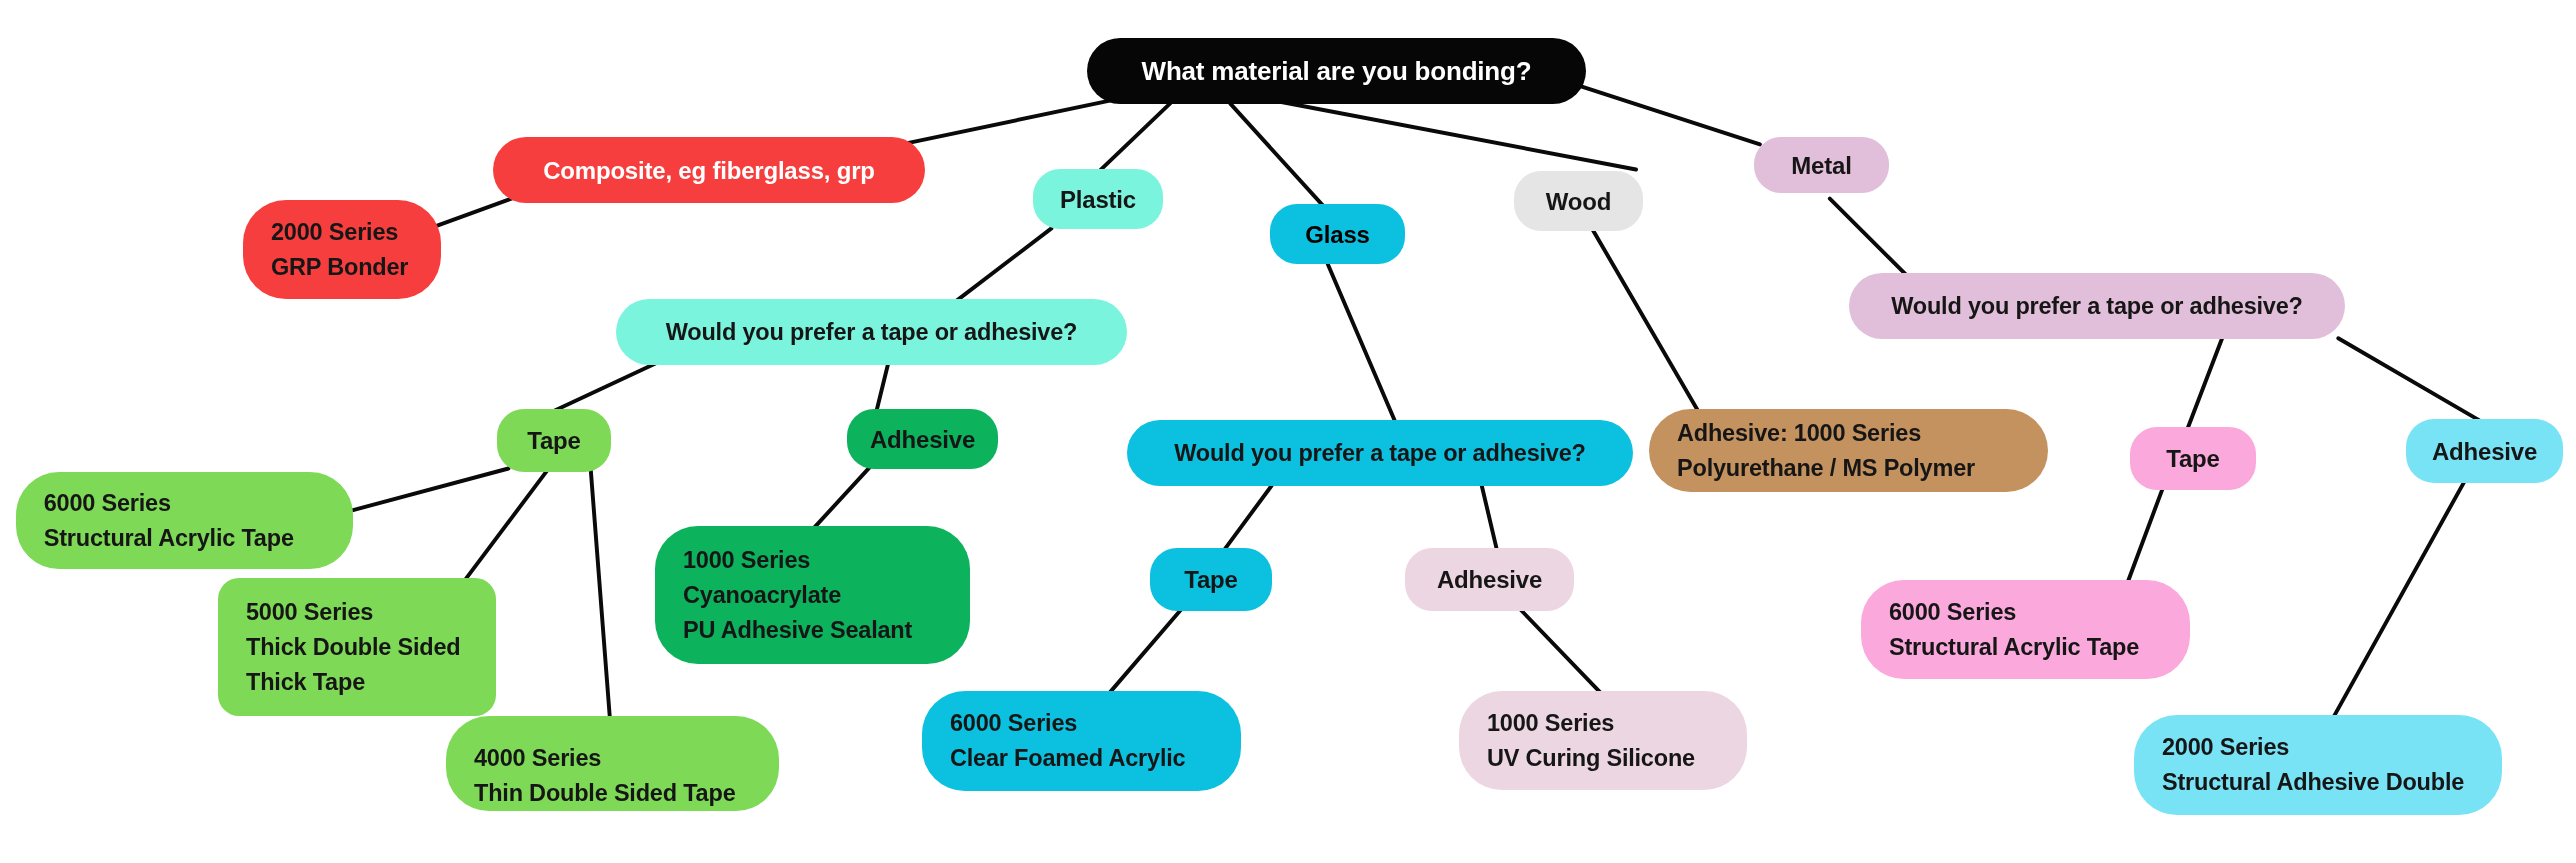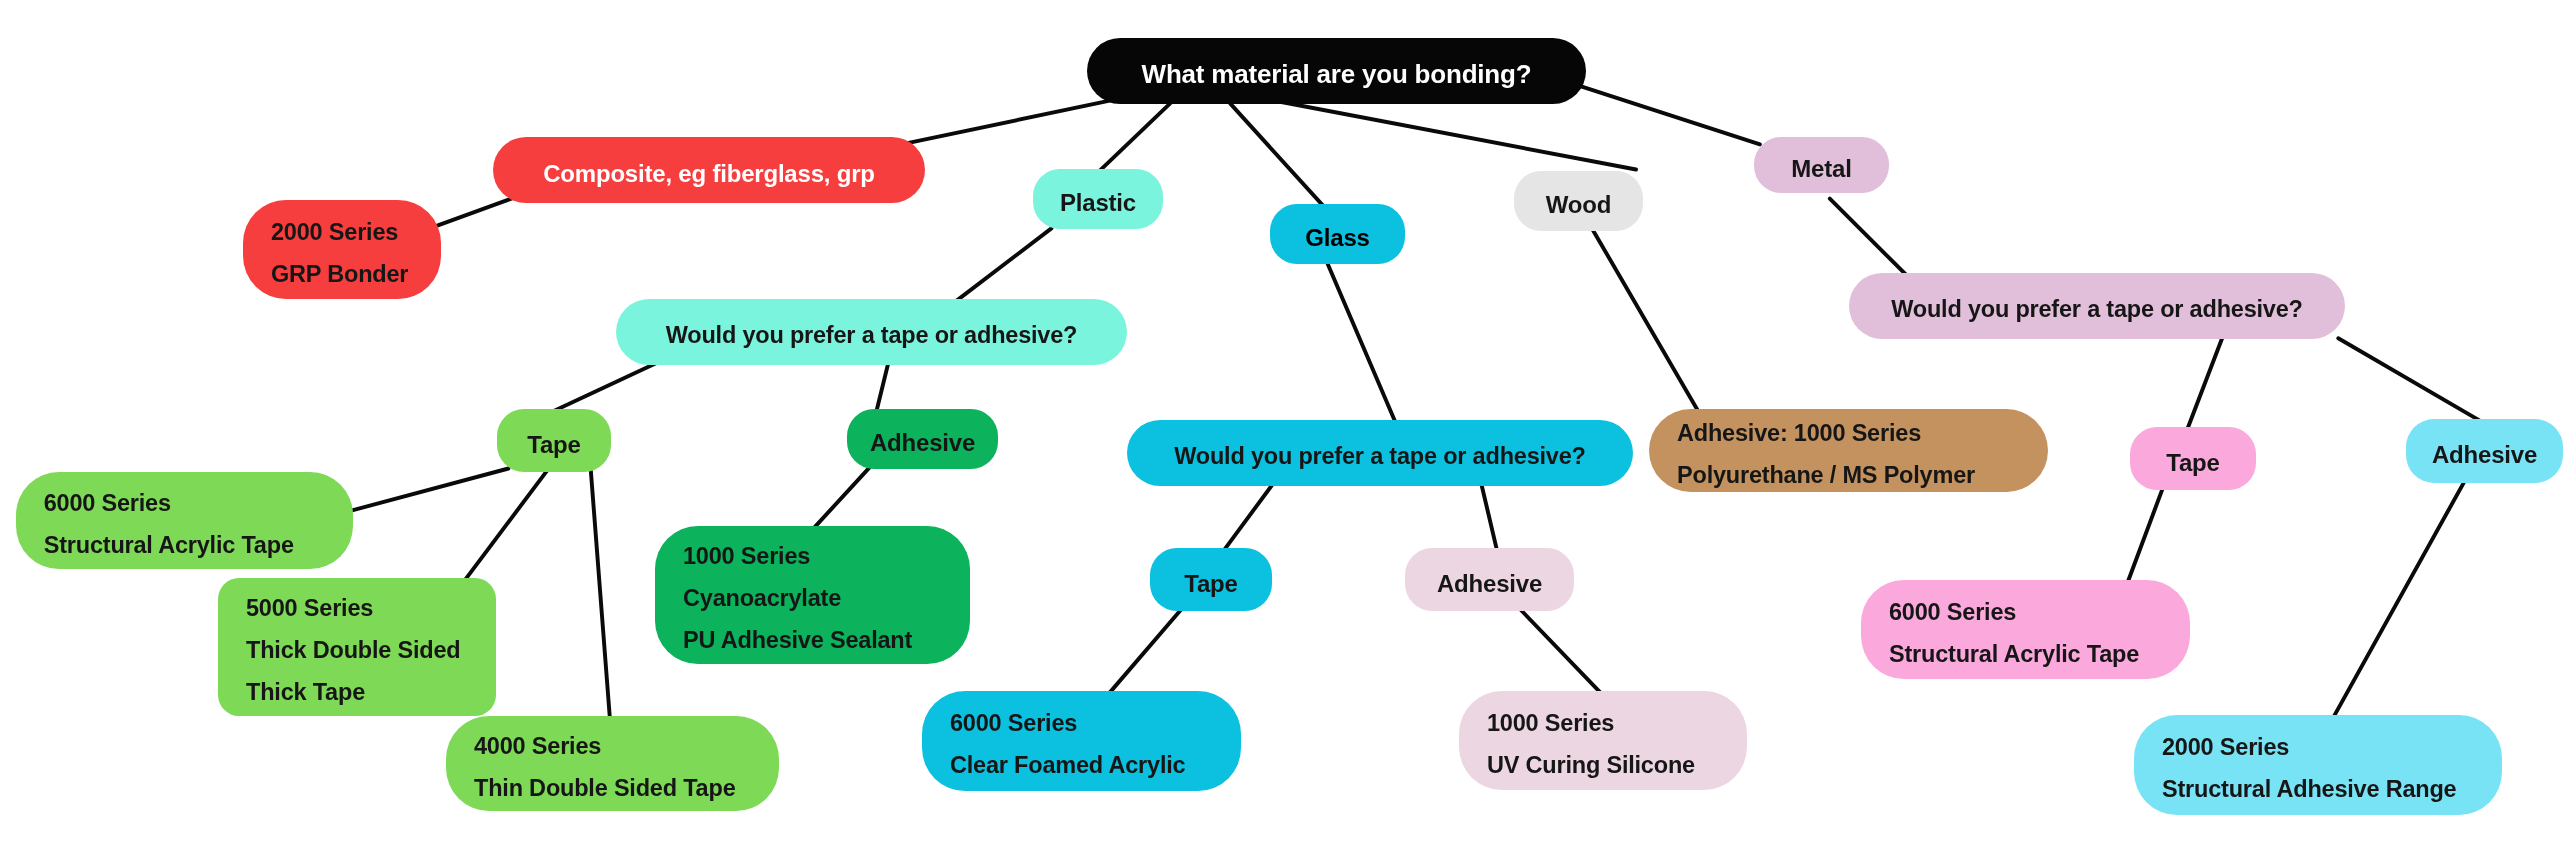--- a/index.html
+++ b/index.html
@@ -42,21 +42,20 @@
     text-align: center;
   }
   .node.left {
     align-items: flex-start;
     text-align: left;
     padding-left: 28px;
     padding-right: 9.4px;
   }
   .node-line {
     display: block;
-    margin-top: 7px;
   }
 </style>
 </head>
 <body>
 
 <div class="canvas">
   <svg class="edges" xmlns="http://www.w3.org/2000/svg" width="2576" height="864" viewBox="0 0 3283 1101">
       <line x1="1425" y1="126" x2="1158" y2="182" stroke="#0a0a0a" stroke-width="5" stroke-linecap="round"></line>
       <line x1="1492" y1="131" x2="1400" y2="219" stroke="#0a0a0a" stroke-width="5" stroke-linecap="round"></line>
       <line x1="1568" y1="132" x2="1687" y2="263" stroke="#0a0a0a" stroke-width="5" stroke-linecap="round"></line>
@@ -104,21 +103,21 @@
       </div>
       <div class="node left" style="left: 15.7px; top: 472px; width: 337px; height: 97px; background: rgb(126, 217, 87); color: rgb(22, 22, 22); border-radius: 43px; font-size: 23.5px;">
         <span class="node-line">6000 Series</span>
         <span class="node-line">Structural Acrylic Tape</span>
       </div>
       <div class="node left" style="left: 218px; top: 578px; width: 278px; height: 138px; background: rgb(126, 217, 87); color: rgb(22, 22, 22); border-radius: 21px; font-size: 23.5px;">
         <span class="node-line">5000 Series</span>
         <span class="node-line">Thick Double Sided</span>
         <span class="node-line">Thick Tape</span>
       </div>
-      <div class="node left" style="left: 446px; top: 716px; width: 333px; height: 95px; background: rgb(126, 217, 87); color: rgb(22, 22, 22); border-radius: 43px; font-size: 23.5px;">
+      <div class="node left" style="left: 446px; top: 716px; width: 333px; height: 95px; background: rgb(126, 217, 87); color: rgb(22, 22, 22); border-radius: 43px; font-size: 23.5px; justify-content: flex-end;">
         <span class="node-line">4000 Series</span>
         <span class="node-line">Thin Double Sided Tape</span>
       </div>
       <div class="node center" style="left: 847px; top: 409px; width: 151px; height: 60px; background: rgb(12, 178, 92); color: rgb(22, 22, 22); border-radius: 27px; font-size: 24px;">
         <span class="node-line">Adhesive</span>
       </div>
       <div class="node left" style="left: 655px; top: 526px; width: 315px; height: 138px; background: rgb(12, 178, 92); color: rgb(22, 22, 22); border-radius: 43px; font-size: 23.5px;">
         <span class="node-line">1000 Series</span>
         <span class="node-line">Cyanoacrylate</span>
         <span class="node-line">PU Adhesive Sealant</span>
@@ -161,17 +160,17 @@
       </div>
       <div class="node left" style="left: 1861px; top: 580px; width: 329px; height: 99px; background: rgb(251, 169, 220); color: rgb(22, 22, 22); border-radius: 43px; font-size: 23.5px;">
         <span class="node-line">6000 Series</span>
         <span class="node-line">Structural Acrylic Tape</span>
       </div>
       <div class="node center" style="left: 2406px; top: 419px; width: 157px; height: 64px; background: rgb(121, 227, 246); color: rgb(22, 22, 22); border-radius: 28px; font-size: 24px;">
         <span class="node-line">Adhesive</span>
       </div>
       <div class="node left" style="left: 2134px; top: 715px; width: 368px; height: 100px; background: rgb(121, 227, 246); color: rgb(22, 22, 22); border-radius: 43px; font-size: 23.5px;">
         <span class="node-line">2000 Series</span>
-        <span class="node-line">Structural Adhesive Range</span>
+        <span class="node-line">Structural Adhesive Double</span>
       </div>
     </div>
 </div>
 
 
 </body></html>

